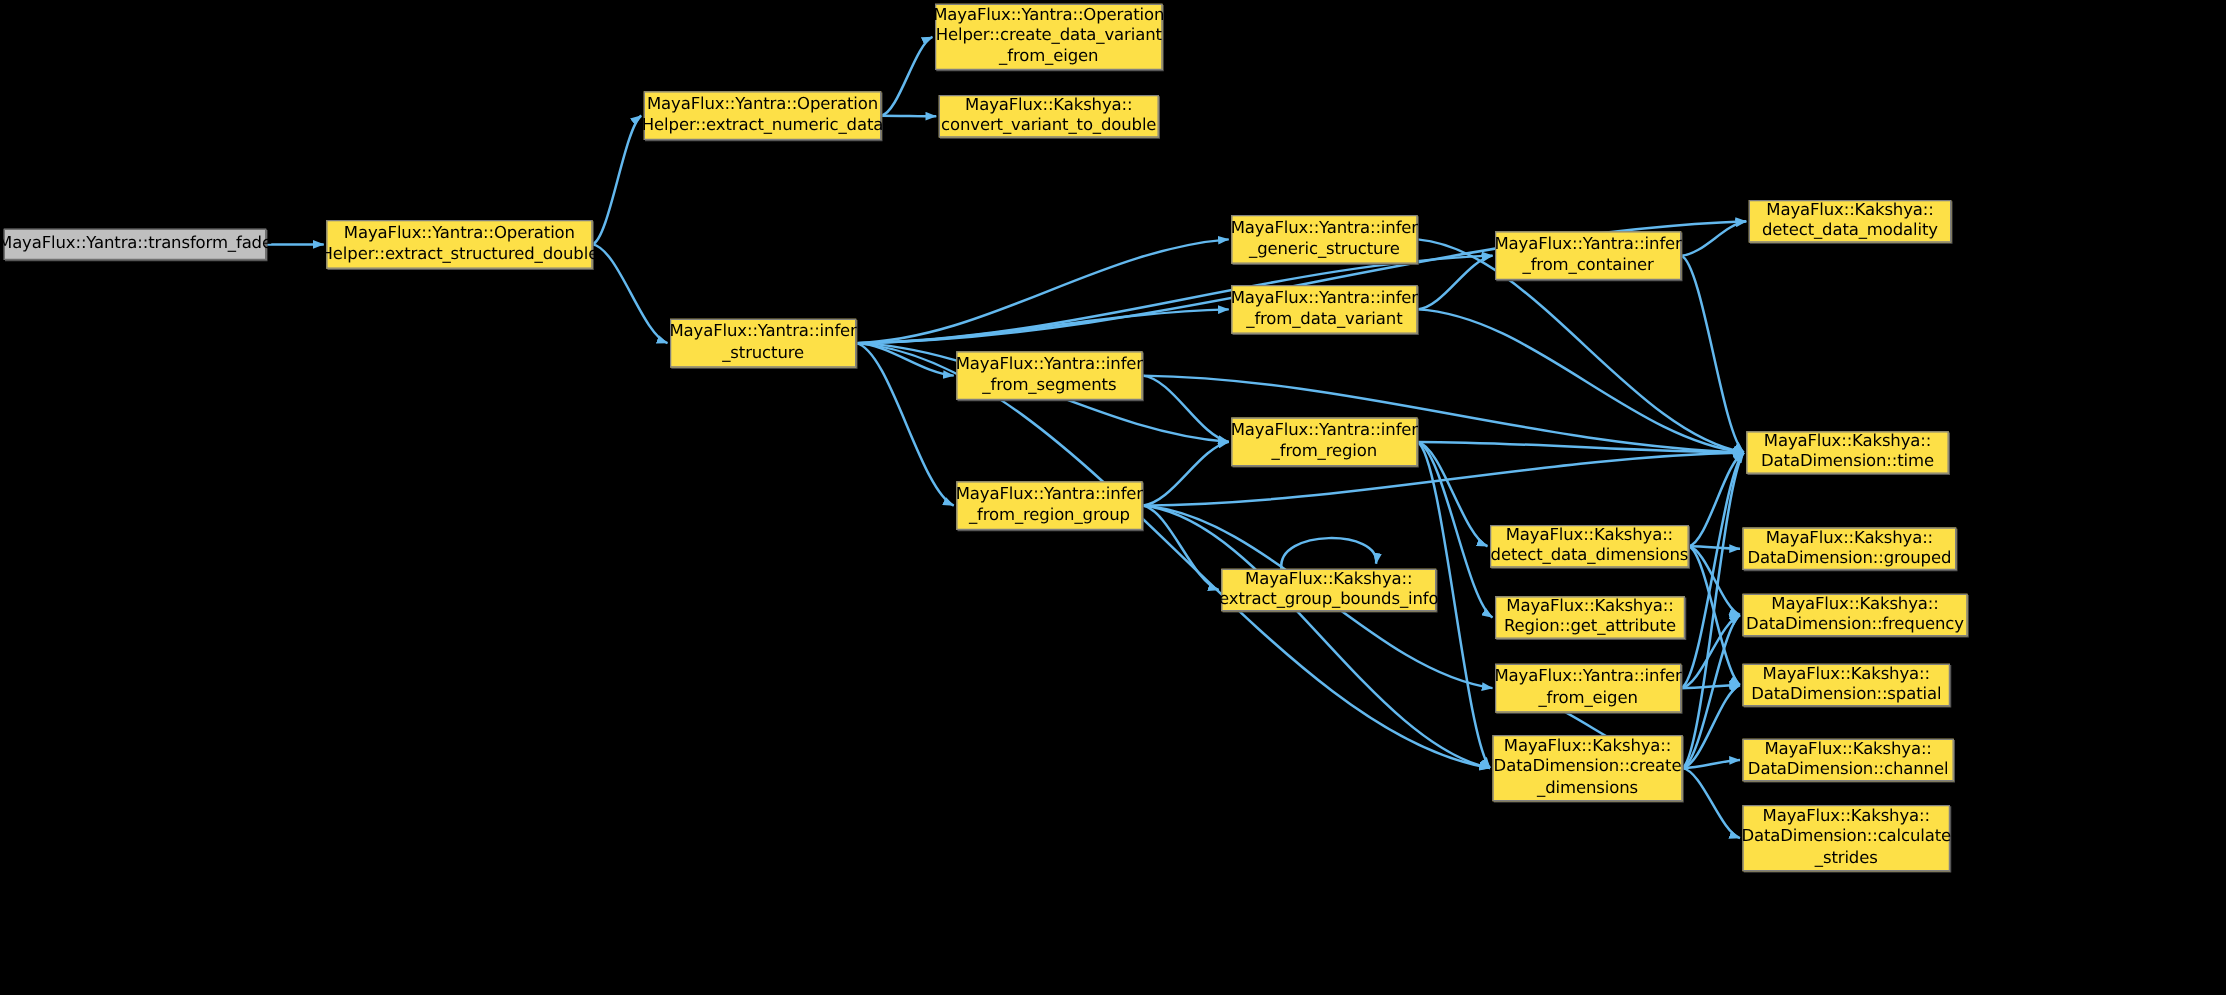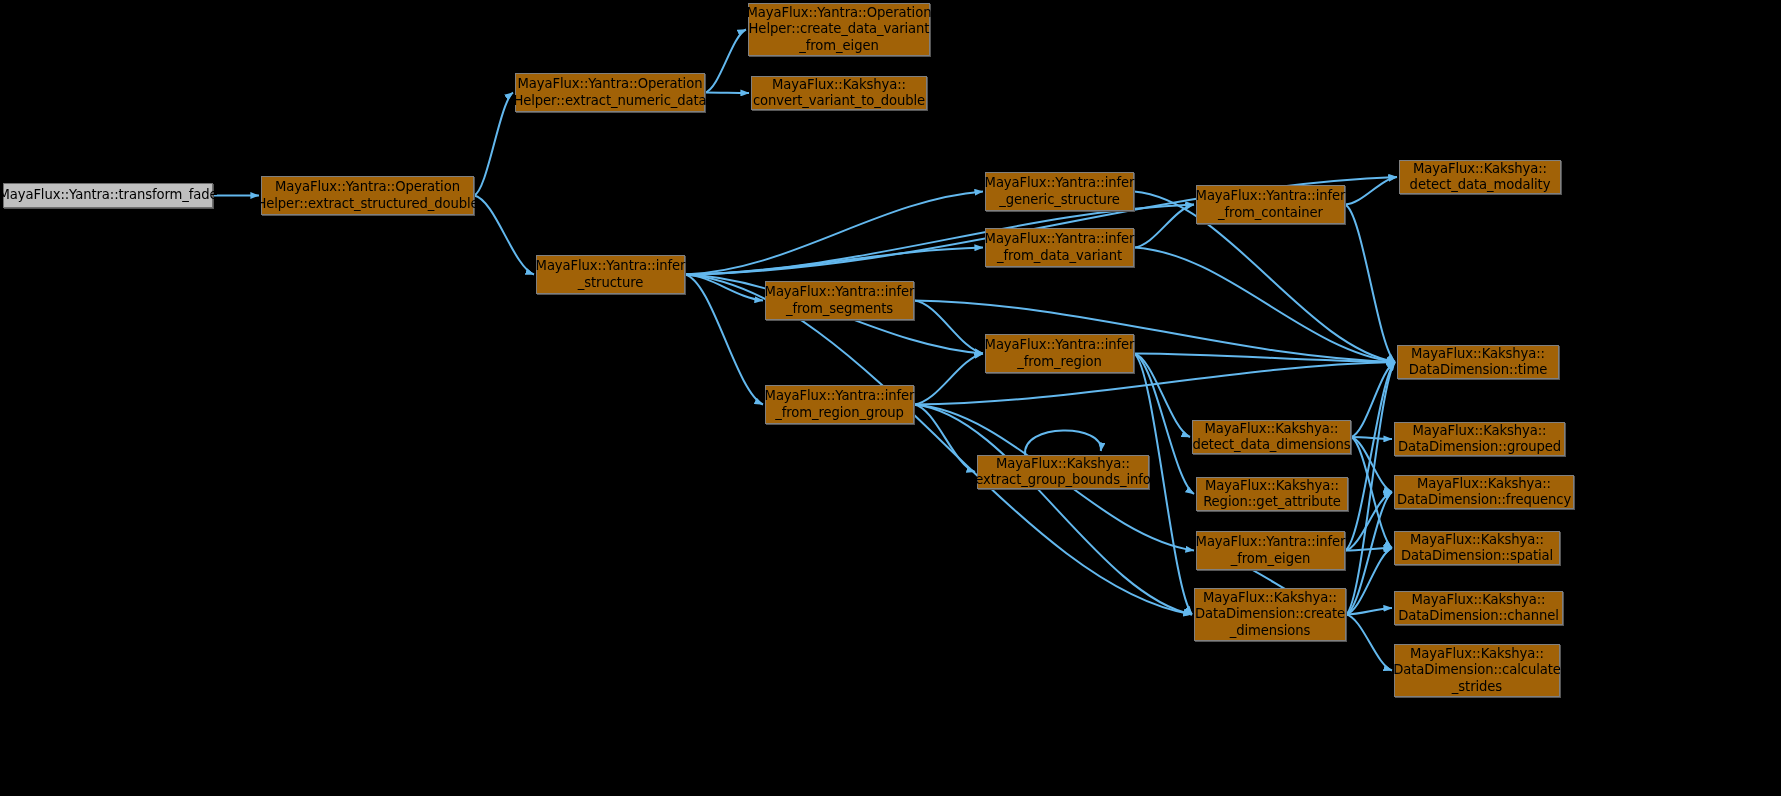--- a/index.html
+++ b/index.html
@@ -20,21 +20,21 @@
     position: absolute;
     left: 0;
     top: 0;
     width: 1781px;
     height: 796px;
     pointer-events: none;
   }
   .gnode {
     position: absolute;
     box-sizing: border-box;
-    background: #a16207;
+    background: #fde047;
     border: 1px solid #808080;
     box-shadow: 1px 1px 0 0 #555555;
     display: flex;
     align-items: center;
     justify-content: center;
     text-align: center;
     color: #000000;
     font-size: 13.2px;
     line-height: 16.5px;
     letter-spacing: -0.1px;

